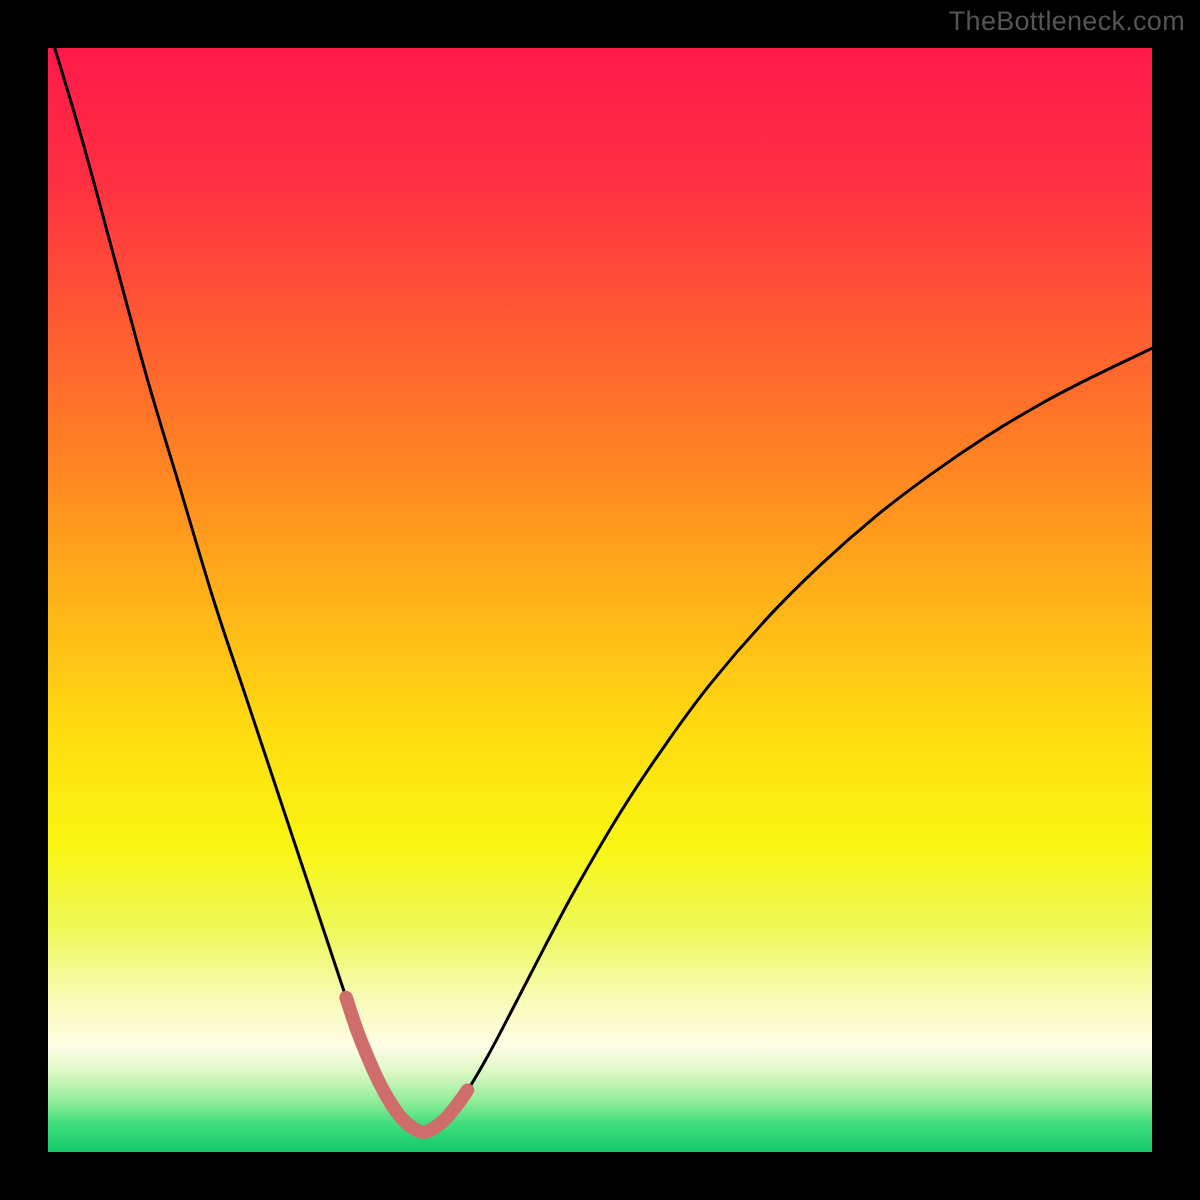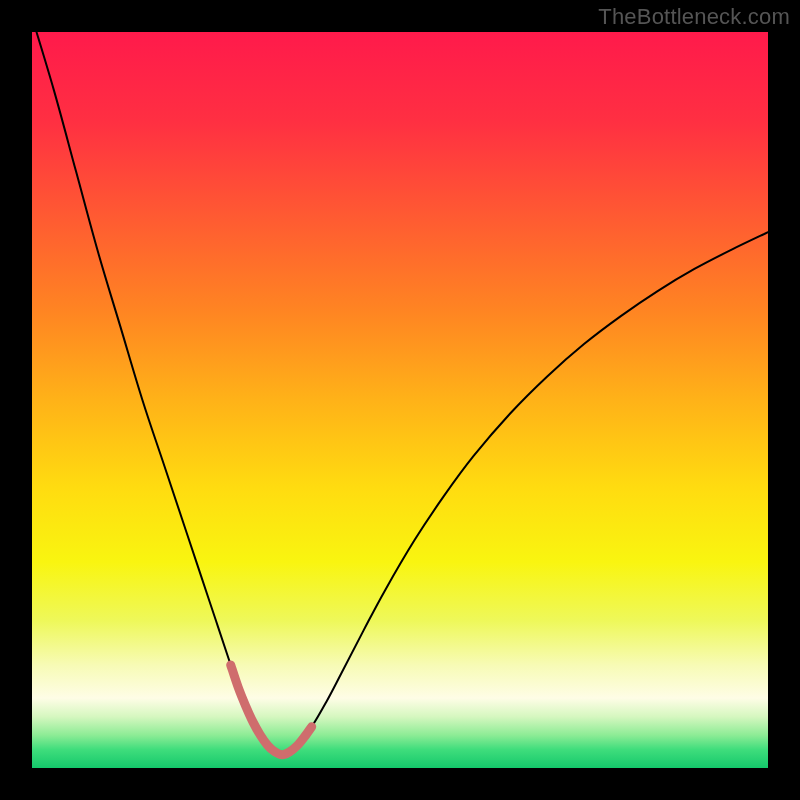--- a/index.html
+++ b/index.html
@@ -15,21 +15,21 @@
     position: relative;
     width: 800px;
     height: 800px;
     background: #000;
   }
   .watermark {
     position: absolute;
     top: 4px;
     right: 10px;
     color: #555;
-    font-size: 22px;
+    font-size: 18px;
     letter-spacing: 0.2px;
     z-index: 10;
   }
   .plot {
     position: absolute;
     left: 32px;
     top: 32px;
     width: 736px;
     height: 736px;
     overflow: hidden;

